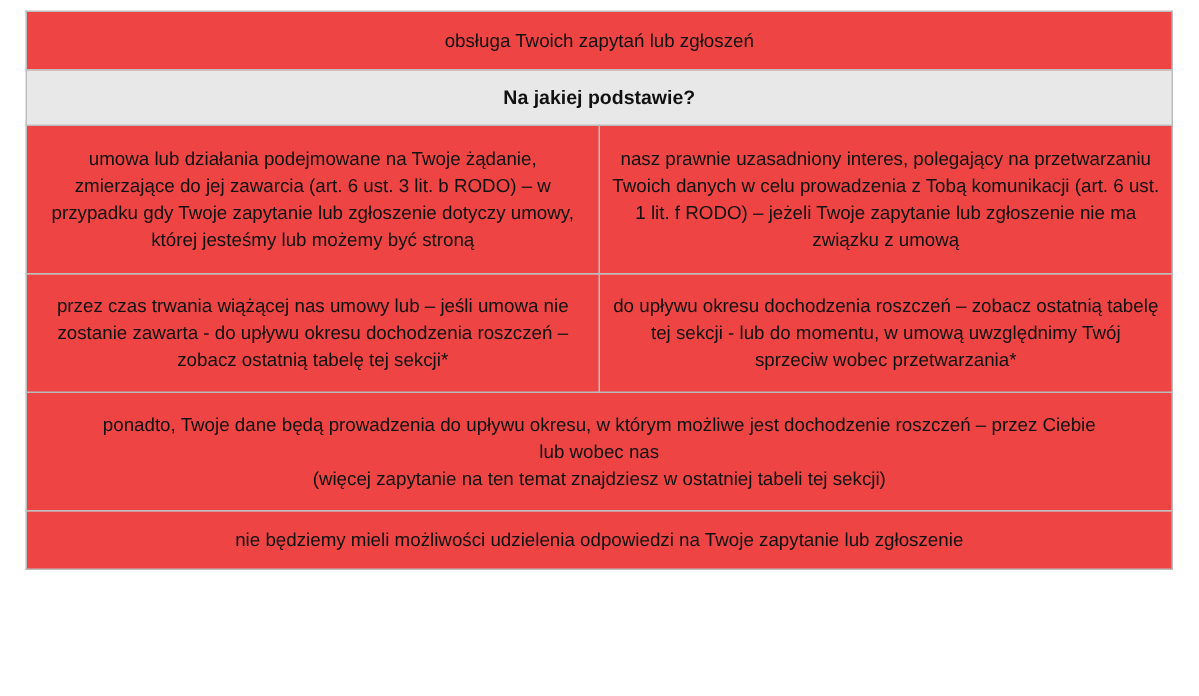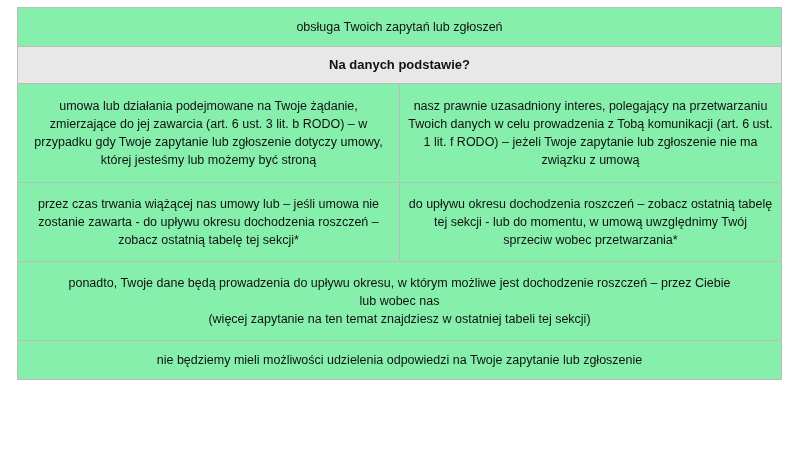--- a/index.html
+++ b/index.html
@@ -28,21 +28,21 @@
     border: 1px solid #bdbdbd;
   }
   table.gdpr-table td {
     border: 1px solid #bdbdbd;
     vertical-align: middle;
     text-align: center;
     padding: 5px 8px;
     font-size: 12.5px;
     line-height: 1.45;
     color: #111111;
-    background: #86efac;
+    background: #ef4444;
   }
   table.gdpr-table td.header-cell {
     background: #e8e8e8;
     font-weight: bold;
     font-size: 13px;
     height: 28px;
     padding: 4px 8px;
   }
   table.gdpr-table td.single-line {
     height: 28px;
@@ -66,21 +66,21 @@
 
   <table class="gdpr-table">
     <tbody>
 
 
       <tr>
         <td class="single-line" colspan="2">obsługa Twoich zapytań lub zgłoszeń</td>
       </tr>
 
       <tr>
-        <td class="header-cell" colspan="2">Na danych podstawie?</td>
+        <td class="header-cell" colspan="2">Na jakiej podstawie?</td>
       </tr>
 
       <tr>
         <td class="body-cell" style="width:383px">umowa lub działania podejmowane na Twoje żądanie, zmierzające do jej zawarcia (art. 6 ust. 3 lit. b RODO) – w przypadku gdy Twoje zapytanie lub zgłoszenie dotyczy umowy, której jesteśmy lub możemy być stroną</td>
         <td class="body-cell" style="width:382px">nasz prawnie uzasadniony interes, polegający na przetwarzaniu Twoich danych w celu prowadzenia z Tobą komunikacji (art. 6 ust. 1 lit. f RODO) – jeżeli Twoje zapytanie lub zgłoszenie nie ma związku z umową</td>
       </tr>
 
 
       <tr>
         <td class="body-cell-3">przez czas trwania wiążącej nas umowy lub – jeśli umowa nie zostanie zawarta - do upływu okresu dochodzenia roszczeń – zobacz ostatnią tabelę tej sekcji*</td>

